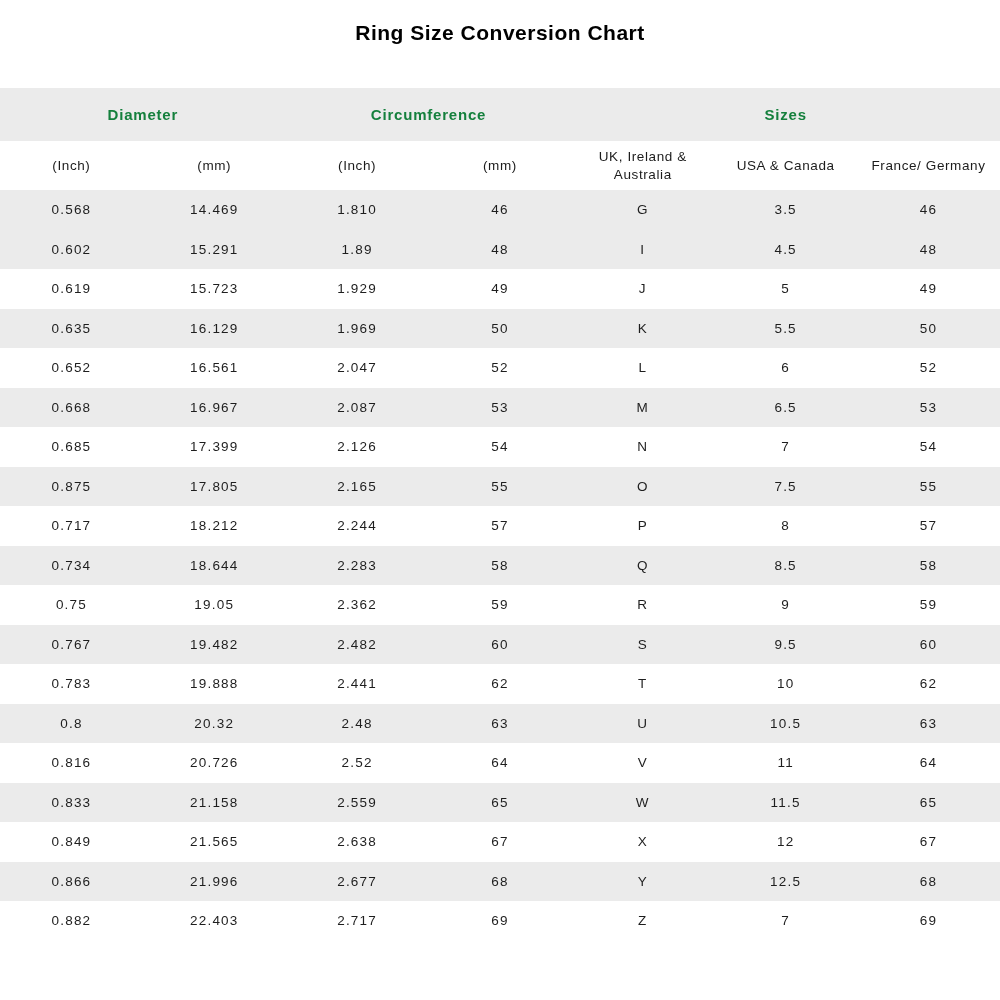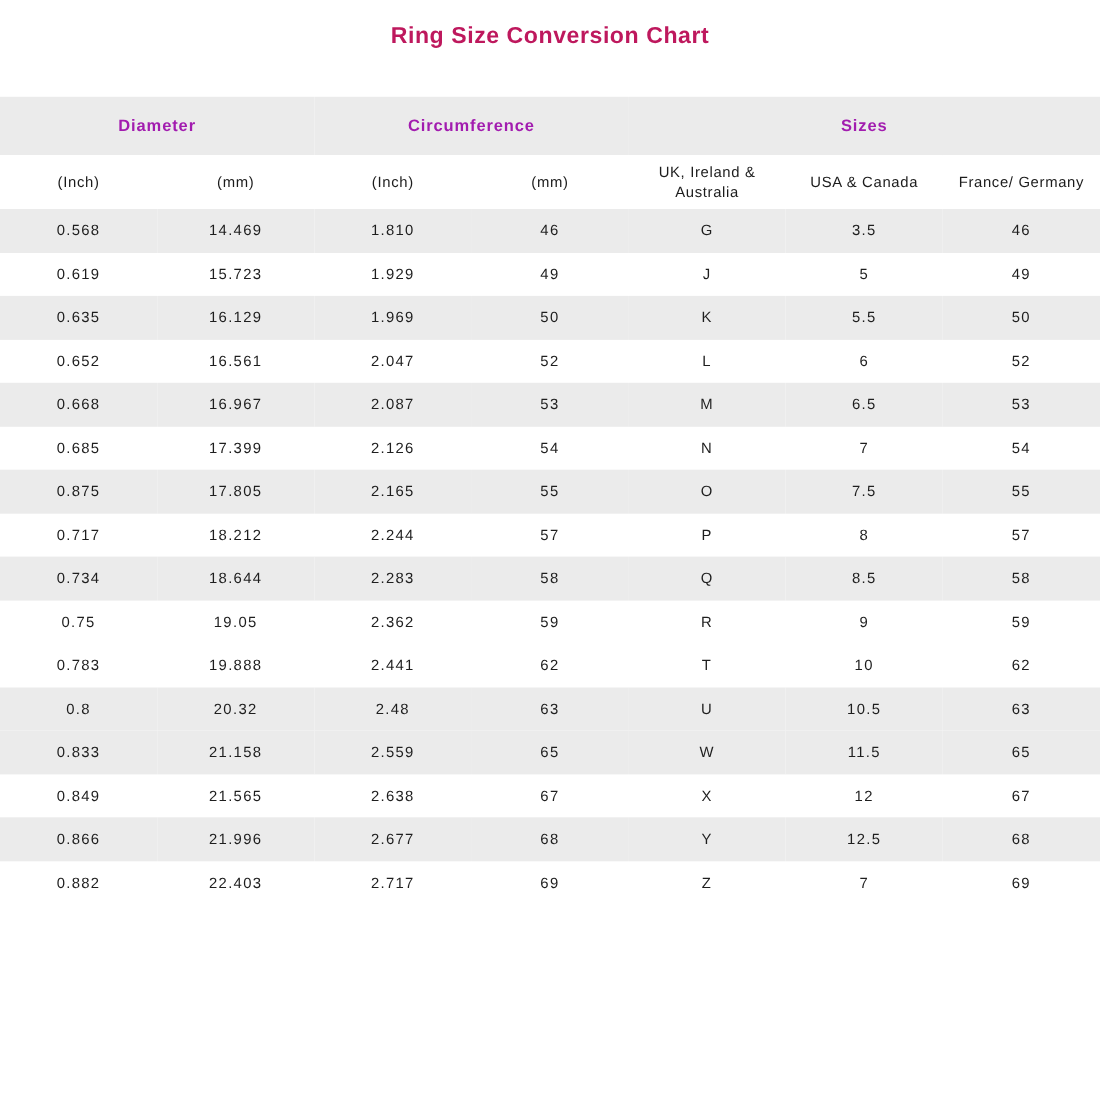--- a/index.html
+++ b/index.html
@@ -12,39 +12,39 @@
     color: var(--text);
   }
   .page { width: 1000px; height: 1000px; overflow: hidden; }
   h1.chart-title {
     margin: 22px 0 45px 0;
     text-align: center;
     font-size: 21px;
     line-height: 1;
     font-weight: bold;
     letter-spacing: 0.5px;
-    color: #be185d;
+    color: #000000;
   }
   table.ring-table {
     width: 100%;
     border-collapse: collapse;
     table-layout: fixed;
   }
   th, td {
     text-align: center;
     vertical-align: middle;
     padding: 0 8px;
   }
   tr.group-header-row th {
     background: var(--stripe);
     height: 53px;
     font-size: 15px;
     font-weight: bold;
     letter-spacing: 0.8px;
-    color: #a21caf;
+    color: #15803d;
   }
   tr.col-header-row th {
     background: #ffffff;
     height: 49px;
     font-size: 13.5px;
     font-weight: normal;
     letter-spacing: 0.6px;
     line-height: 1.3;
     color: #1c1c1c;
   }
@@ -92,20 +92,29 @@
     <tbody>
         <tr class="shaded">
           <td>0.568</td>
           <td>14.469</td>
           <td>1.810</td>
           <td>46</td>
           <td>G</td>
           <td>3.5</td>
           <td>46</td>
         </tr>
+        <tr class="shaded">
+          <td>0.602</td>
+          <td>15.291</td>
+          <td>1.89</td>
+          <td>48</td>
+          <td>I</td>
+          <td>4.5</td>
+          <td>48</td>
+        </tr>
         <tr>
           <td>0.619</td>
           <td>15.723</td>
           <td>1.929</td>
           <td>49</td>
           <td>J</td>
           <td>5</td>
           <td>49</td>
         </tr>
         <tr class="shaded">
@@ -173,38 +182,56 @@
         </tr>
         <tr>
           <td>0.75</td>
           <td>19.05</td>
           <td>2.362</td>
           <td>59</td>
           <td>R</td>
           <td>9</td>
           <td>59</td>
         </tr>
+        <tr class="shaded">
+          <td>0.767</td>
+          <td>19.482</td>
+          <td>2.482</td>
+          <td>60</td>
+          <td>S</td>
+          <td>9.5</td>
+          <td>60</td>
+        </tr>
         <tr>
           <td>0.783</td>
           <td>19.888</td>
           <td>2.441</td>
           <td>62</td>
           <td>T</td>
           <td>10</td>
           <td>62</td>
         </tr>
         <tr class="shaded">
           <td>0.8</td>
           <td>20.32</td>
           <td>2.48</td>
           <td>63</td>
           <td>U</td>
           <td>10.5</td>
           <td>63</td>
         </tr>
+        <tr>
+          <td>0.816</td>
+          <td>20.726</td>
+          <td>2.52</td>
+          <td>64</td>
+          <td>V</td>
+          <td>11</td>
+          <td>64</td>
+        </tr>
         <tr class="shaded">
           <td>0.833</td>
           <td>21.158</td>
           <td>2.559</td>
           <td>65</td>
           <td>W</td>
           <td>11.5</td>
           <td>65</td>
         </tr>
         <tr>

